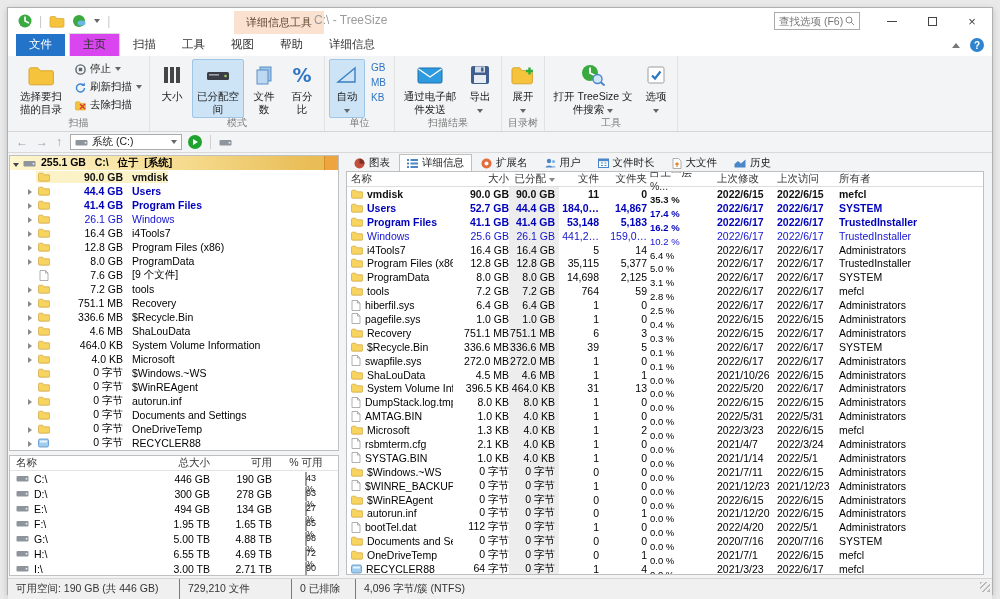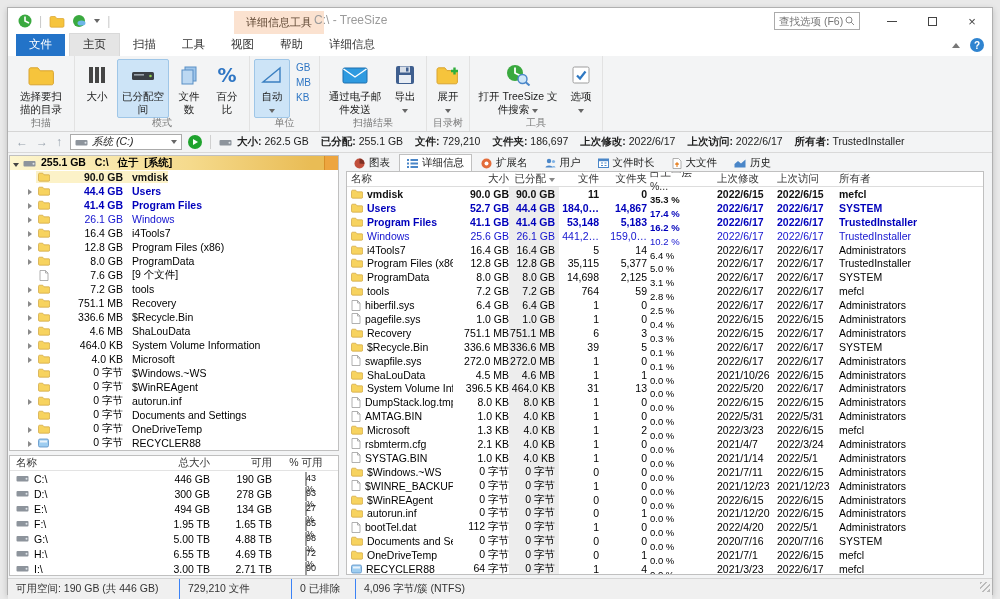--- a/index.html
+++ b/index.html
@@ -17,21 +17,21 @@
   .findbox input { border:none; outline:none; width:66px; font-size:10.5px; color:#8a8a8a; font-family:inherit; background:transparent; }
   .winctl { position:absolute; right:0; top:0; display:flex; }
   .winctl .wbtn { width:40px; height:26px; display:flex; align-items:center; justify-content:center; color:#444; font-size:13px; }
   .wbtn .mini { width:10px; border-bottom:1px solid #444; display:inline-block; }
   .wbtn .maxi { width:9px; height:9px; border:1px solid #444; display:inline-block; }
 
   
   .tabrow { position:relative; height:22px; background:#fff; display:flex; align-items:flex-end; padding-left:8px; }
   .mtab { padding:3px 13px 4px; font-size:11.5px; color:#333; }
   .mtab.file { background:#2373c8; color:#fff; margin-right:4px; }
-  .mtab.active { background:#e5e5e5; border:1px solid #d9d9d9; border-bottom:none; }
+  .mtab.active { background:#d946ef; border:1px solid #d9d9d9; border-bottom:none; }
   .tab-right { position:absolute; right:8px; top:4px; display:flex; gap:10px; align-items:center; }
   .chev-up { width:0; height:0; border-left:4px solid transparent; border-right:4px solid transparent; border-bottom:5px solid #777; }
   .help-circle { width:14px; height:14px; border-radius:50%; background:#2f84d0; color:#fff; font-size:10px; display:flex; align-items:center; justify-content:center; font-weight:bold; }
 
   
   .ribbon { height:76px; background:#f3f4f5; border-bottom:1px solid #d5d5d5; display:flex; }
   .rgroup { position:relative; border-right:1px solid #e2e2e2; padding:3px 4px 13px; display:flex; }
   .rgl { position:absolute; left:0; right:0; bottom:1px; text-align:center; font-size:10px; color:#7a7a7a; }
   .rbtns { display:flex; align-items:flex-start; gap:2px; }
   .rbtn-lg { display:flex; flex-direction:column; align-items:center; padding:2px 3px; border:1px solid transparent; border-radius:2px; }
@@ -41,21 +41,21 @@
   .w28{width:28px;} .w44{width:44px;} .w48{width:50px;} .w52{width:54px;} .w76{width:80px;} .w24{width:26px;}
   .rstack { display:flex; flex-direction:column; gap:2px; padding-top:2px; }
   .rbtn-sm { display:flex; align-items:center; gap:4px; font-size:10.5px; color:#222; padding:1px 3px; }
   .runit { font-size:10px; color:#2f76c4; padding:0 4px; line-height:13px; }
   .pct-glyph { font-size:19px; font-weight:bold; color:#2f76c4; font-family:"DejaVu Sans",sans-serif; }
 
   
   .pathbar { height:21px; background:#f3f4f5; border-bottom:1px solid #d9d9d9; display:flex; align-items:center; padding:0 8px; font-size:10.5px; color:#222; }
   .nav { color:#98a2ad; font-size:12px; margin-right:8px; }
   .drive-select { width:112px; height:16px; border:1px solid #ababab; background:#fff; display:flex; align-items:center; padding:0 4px; gap:4px; margin-right:6px; }
-  .drive-select .lbl { flex:1; font-size:10.5px;font-style:italic; }
+  .drive-select .lbl { flex:1; font-size:10.5px; }
   .play-btn { width:14px; height:14px; border-radius:50%; background:#1fa32e; position:relative; margin-right:8px; }
   .play-btn:after { content:""; position:absolute; left:5px; top:3.5px; border-left:5px solid #fff; border-top:3.5px solid transparent; border-bottom:3.5px solid transparent; }
   .pb-sep { width:1px; height:14px; background:#d0d0d0; margin:0 8px 0 0; }
   .stats { display:flex; gap:12px; align-items:center; }
   .stat b { font-weight:bold; }
 
   
   .main { position:relative; height:425px; background:#f3f4f5; }
   .leftcol { position:absolute; left:1px; top:2px; width:330px; }
   .treebox { border:1px solid #c0c0c0; background:#fff; height:296px; overflow:hidden; }
@@ -178,20 +178,45 @@
     <div class="rgroup">
       <div class="rbtns">
         <div class="rbtn-lg">
           <span class="ricon">
               <svg width="26" height="21">
                 <path d="M1 5c0-1.2.6-2.2 1.8-2.2h7l2.4 3H24c.9 0 1.4.7 1.4 1.6V18c0 1-.7 1.8-1.7 1.8H2.7C1.6 19.8 1 19 1 18z" fill="#f6c43c" stroke="#d9a430"></path>
               </svg>
             </span>
           <span class="rlabel w48">选择要扫描的目录</span>
         </div>
+        <div class="rstack">
+          <div class="rbtn-sm">
+            <svg width="11" height="11">
+                <circle cx="5.5" cy="5.5" r="4.6" fill="none" stroke="#5b6770" stroke-width="1.4"></circle>
+                <rect x="3.8" y="3.8" width="3.4" height="3.4" fill="#5b6770"></rect>
+              </svg>
+            <span>停止</span>
+              <span class="caret"></span>
+          </div>
+          <div class="rbtn-sm">
+            <svg width="11" height="11">
+                <path d="M9.5 6a4 4 0 1 1-1.2-2.9" fill="none" stroke="#3a87d6" stroke-width="1.4"></path>
+                <path d="M9.8 0.5 L9.8 4 L6.4 4 z" fill="#3a87d6"></path>
+              </svg>
+            <span>刷新扫描</span>
+              <span class="caret"></span>
+          </div>
+          <div class="rbtn-sm">
+            <svg width="11" height="11">
+                <path d="M0.5 3c0-.6.3-1.2 1-1.2h3l1.2 1.6H10c.4 0 .6.3.6.8V9c0 .6-.4 1-.9 1H1.4C.8 10 .5 9.6.5 9z" fill="#f6c43c" stroke="#d9a430" stroke-width=".6"></path>
+                <path d="M5 4 L10 9 M10 4 L5 9" stroke="#d63a2f" stroke-width="1.4"></path>
+              </svg>
+            <span>去除扫描</span>
+          </div>
+        </div>
       </div>
       <div class="rgl">扫描</div>
     </div>
 
     <div class="rgroup">
       <div class="rbtns">
         <div class="rbtn-lg">
           <span class="ricon">
               <svg width="18" height="20">
                 <rect x="1" y="2" width="4" height="16" fill="#454545"></rect>
@@ -326,29 +351,20 @@
         </svg>
       <span class="lbl">系统 (C:)</span>
       <span class="caret"></span>
     </div>
     <div class="play-btn"></div>
     <div class="pb-sep"></div>
     <svg width="13" height="9" style="margin-right:5px">
         <rect x="0.5" y="2" width="12" height="5.5" rx="1" fill="#8d949c"></rect>
         <circle cx="10.5" cy="4.8" r="1" fill="#dfe4e9"></circle>
       </svg>
-    <div class="stats" id="pathstats">
-        <span class="stat"><b>大小:</b> 262.5 GB</span>
-        <span class="stat"><b>已分配:</b> 255.1 GB</span>
-        <span class="stat"><b>文件:</b> 729,210</span>
-        <span class="stat"><b>文件夹:</b> 186,697</span>
-        <span class="stat"><b>上次修改:</b> 2022/6/17</span>
-        <span class="stat"><b>上次访问:</b> 2022/6/17</span>
-        <span class="stat"><b>所有者:</b> TrustedInstaller</span>
-      </div>
   </div>
 
   <div class="main">
     <div class="leftcol">
       <div class="treebox" id="tree">
           <div class="trow troot">
             <span class="exp"><span class="tri-d"></span></span>
             <span class="ticon">
               <svg width="13" height="9">
                 <rect x="0.5" y="2" width="12" height="5.5" rx="1" fill="#8d949c"></rect>

